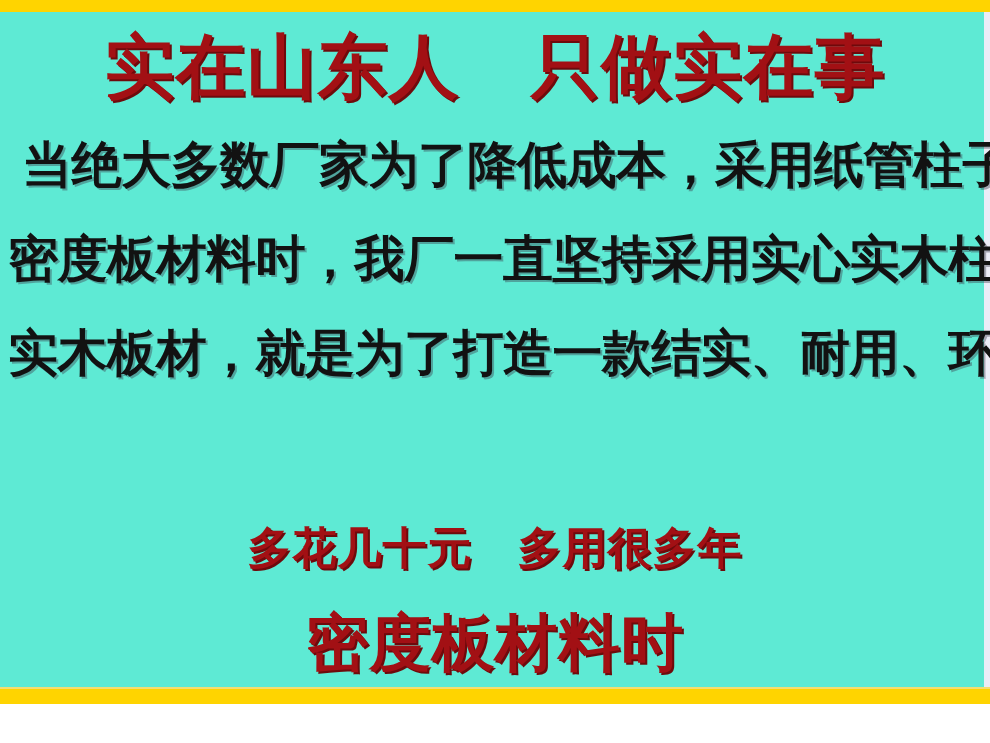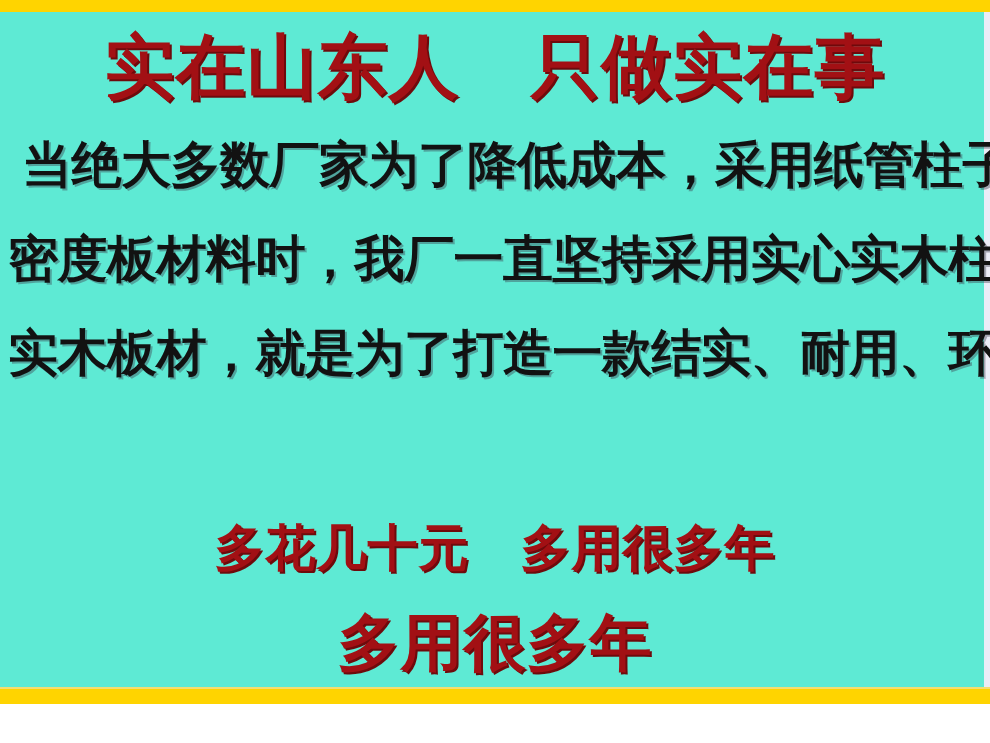--- a/index.html
+++ b/index.html
@@ -101,21 +101,21 @@
     left: 0;
     width: 990px;
     color: #a21014;
     font-weight: bold;
     white-space: pre;
     text-shadow: 2px 2px 0 #6e0a0c;
     font-family: "DejaVu Sans", "Liberation Sans", sans-serif;
   }
   .slogan-1 {
     top: 510px;
-    font-size: 50px;
+    font-size: 44px;
     line-height: 76px;
     text-align: center;
     letter-spacing: 1px;
   }
   .slogan-2 {
     top: 605px;
     font-size: 62px;
     line-height: 76px;
     text-align: center;
     letter-spacing: 1px;
@@ -133,18 +133,18 @@
   <div class="headline">实在山东人　只做实在事</div>
 
   <div class="body-block">
     <div class="body-line l1">当绝大多数厂家为了降低成本，采用纸管柱子和</div>
     <div class="body-line l2">密度板材料时，我厂一直坚持采用实心实木柱子和</div>
     <div class="body-line l3">实木板材，就是为了打造一款结实、耐用、环保，</div>
   </div>
 
   <div class="slogan slogan-1">多花几十元　多用很多年</div>
 
-  <div class="slogan slogan-2">多用很多年</div>
+  <div class="slogan slogan-2">密度板材料时</div>
 
   <div class="band-bottom-hairline"></div>
   <div class="band band-bottom"></div>
 
 </div>
 
 </body></html>

